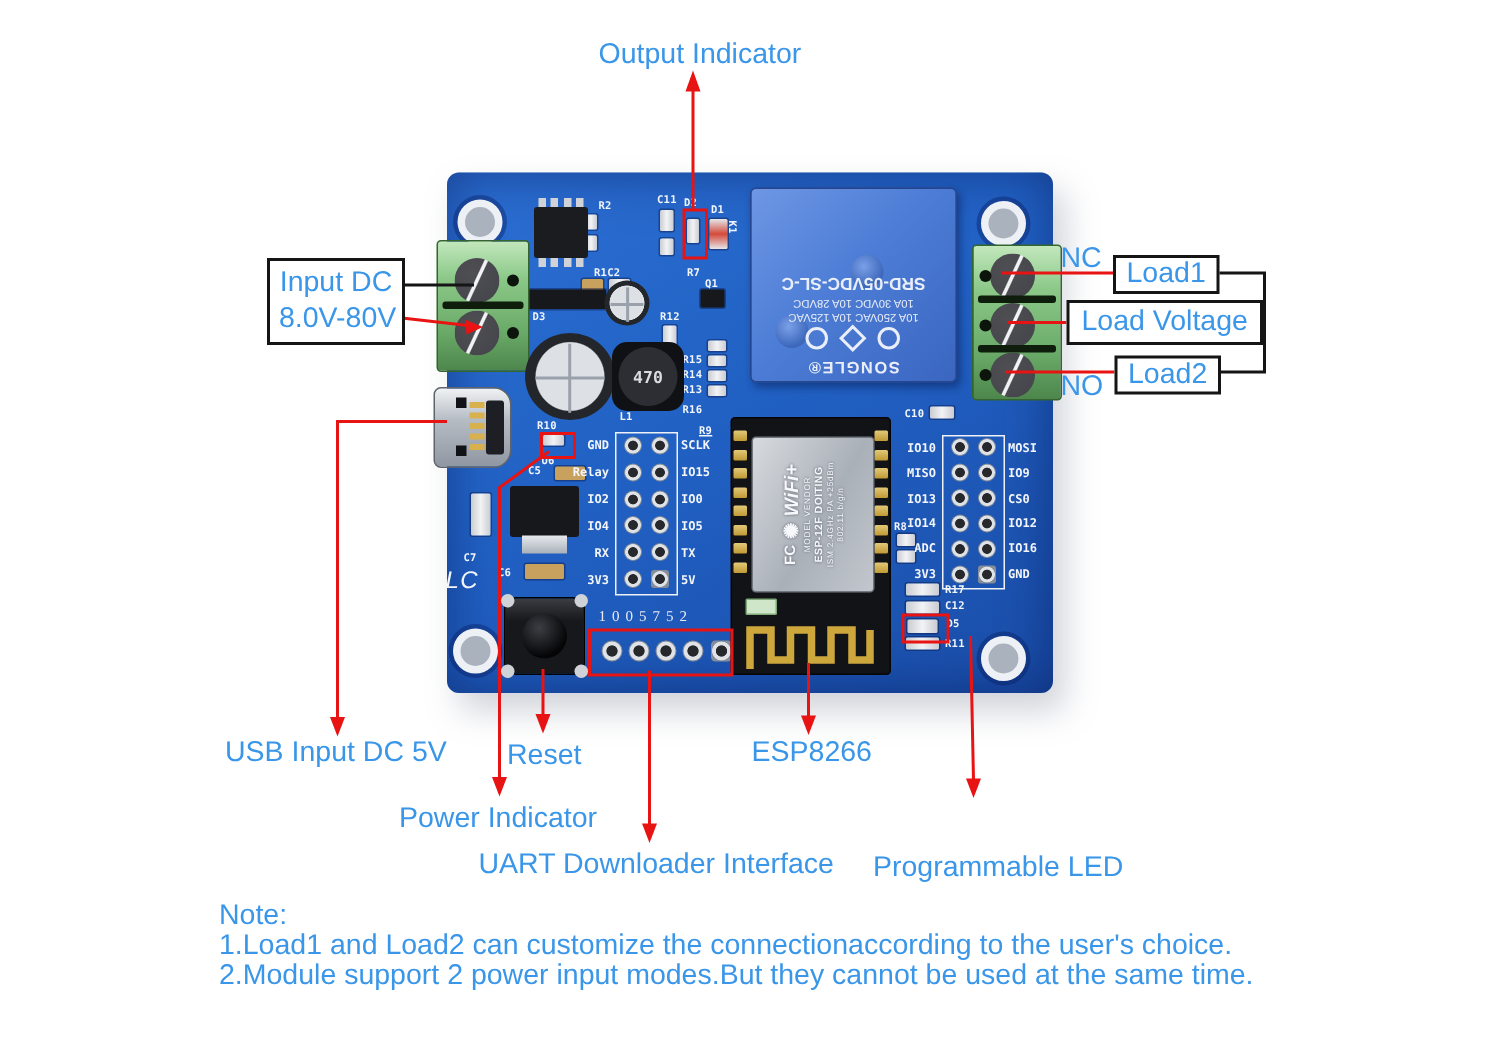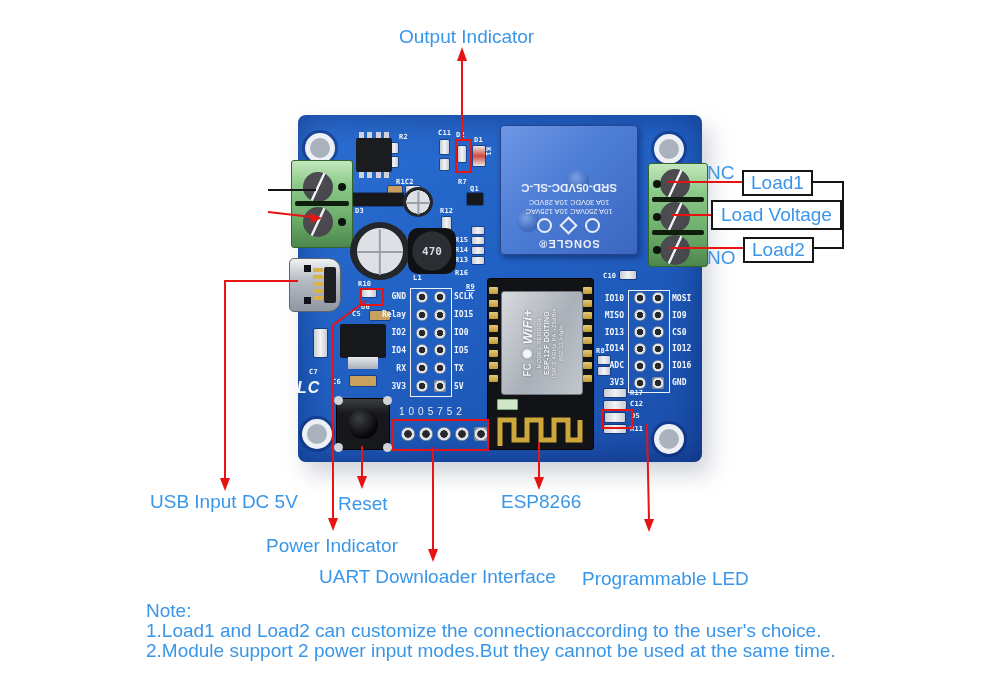--- a/index.html
+++ b/index.html
@@ -88,24 +88,24 @@
   .ecap i.v{transform:rotate(90deg);}
   #inductor{position:absolute;left:110px;top:113px;width:48px;height:46px;border-radius:10px;
             background:radial-gradient(circle at 50% 50%,#2c2e33 0 58%,#101114 60%);
             display:flex;align-items:center;justify-content:center;color:#d8dce2;
             font-size:11px;font-weight:bold;z-index:8;font-family:"DejaVu Sans Mono",monospace;}
   #vreg{position:absolute;left:42px;top:209px;width:46px;height:34px;background:#17181c;border-radius:2px;z-index:8;}
   #vreg .tab{position:absolute;left:8px;top:33px;width:30px;height:12px;background:linear-gradient(180deg,#e7eaee,#a9b0b9);}
   .soic{position:absolute;left:58px;top:23px;width:36px;height:34px;background:#1b1c20;border-radius:2px;z-index:8;}
   .soic .legs{position:absolute;left:3px;right:3px;display:flex;justify-content:space-between;}
   .soic .legs span{width:5px;height:6px;background:#cfd3d8;}
-  .logo-lc{position:absolute;left:-1px;top:264px;color:#f2f5fa;font-size:16px;font-weight:bold;
+  .logo-lc{position:absolute;left:-1px;top:264px;color:#f2f5fa;font-size:16px;font-weight:normal;
            font-style:italic;letter-spacing:1px;z-index:8;}
   .serial{position:absolute;left:101px;top:291px;color:#e8ecf2;font-size:10px;letter-spacing:4px;z-index:8;
-          font-family:Liberation Sans, sans-serif;}
+          font-family:Liberation Serif, serif;}
   .micro-txt{position:absolute;left:37px;top:152px;color:#f2f5fa;font-size:7px;font-weight:bold;
              letter-spacing:1px;transform:rotate(90deg);transform-origin:left top;z-index:8;
              font-family:"DejaVu Sans Mono",monospace;}
   .k1{transform:rotate(90deg);transform-origin:left top;}
   .uhole{position:absolute;top:312px;width:14px;height:14px;border-radius:50%;
          background:radial-gradient(circle,#26282c 0 3.5px,#dfe3e8 4px 6px,#848d99 6.5px);z-index:8;}
   .uhole.sq{border-radius:3px;}
   .antenna{position:absolute;left:6px;top:135px;z-index:9;}
   .esp-green{position:absolute;left:9px;top:120px;width:19px;height:9px;background:#cfe6c8;
              border:1px solid #7fa878;border-radius:1px;z-index:9;}
@@ -427,20 +427,24 @@
 
     <g stroke="#151515" stroke-width="2" fill="none">
       <line x1="268" y1="190" x2="316" y2="190"></line>
       <polyline points="806,182 843,182 843,248 806,248"></polyline>
       <line x1="831" y1="215" x2="843" y2="215"></line>
     </g>
   </svg>
 
   <div class="lbl" style="left:399px;top:26px;">Output Indicator</div>
 
+  <div class="lblbox" style="left:178px;top:172px;width:76px;text-align:center;padding:3px 6px;line-height:24px;">
+    <div>Input DC</div>
+    <div>8.0V-80V</div>
+  </div>
 
   <div class="lbl" style="left:707px;top:162px;">NC</div>
   <div class="lbl" style="left:707px;top:247px;">NO</div>
 
   <div class="lblbox" style="left:742px;top:170px;">Load1</div>
   <div class="lblbox" style="left:711px;top:200px;padding:2px 8px;">Load Voltage</div>
   <div class="lblbox" style="left:743px;top:237px;">Load2</div>
 
   <div class="lbl" style="left:150px;top:491px;">USB Input DC 5V</div>
   <div class="lbl" style="left:338px;top:493px;">Reset</div>

